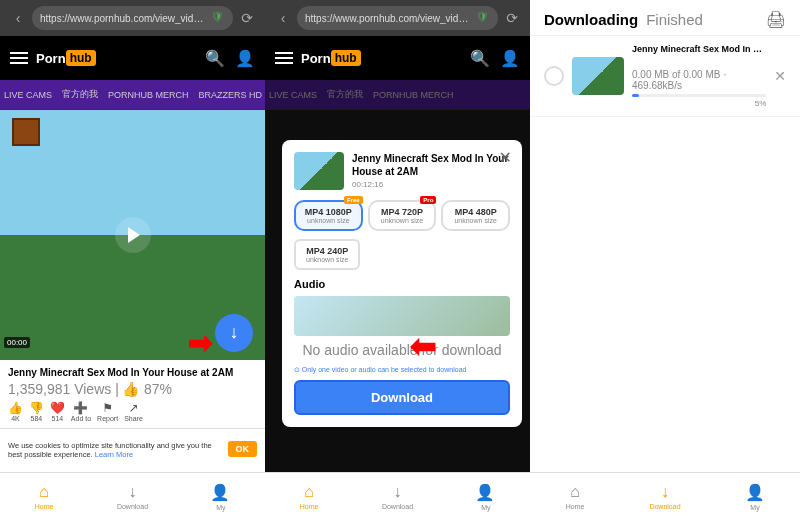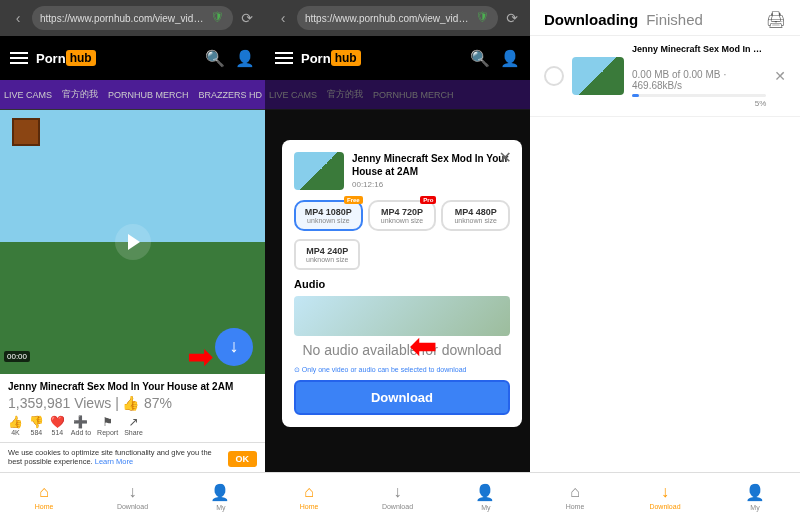--- a/index.html
+++ b/index.html
@@ -256,23 +256,23 @@
       content: '↓';
       color: #fff;
       font-size: 18px;
       font-weight: bold;
     }
 
     
     .cookie-notice {
       background: #fff;
       border-top: 1px solid #ddd;
-      padding: 5px 8px;
-      display: flex;
-      align-items: flex-end;
+      padding: 12px 8px;
+      display: flex;
+      align-items: flex-start;
       gap: 4px;
     }
     .cookie-text {
       font-size: 7.5px;
       color: #333;
       flex: 1;
       line-height: 1.3;
     }
     .cookie-link {
       color: #3b82f6;

